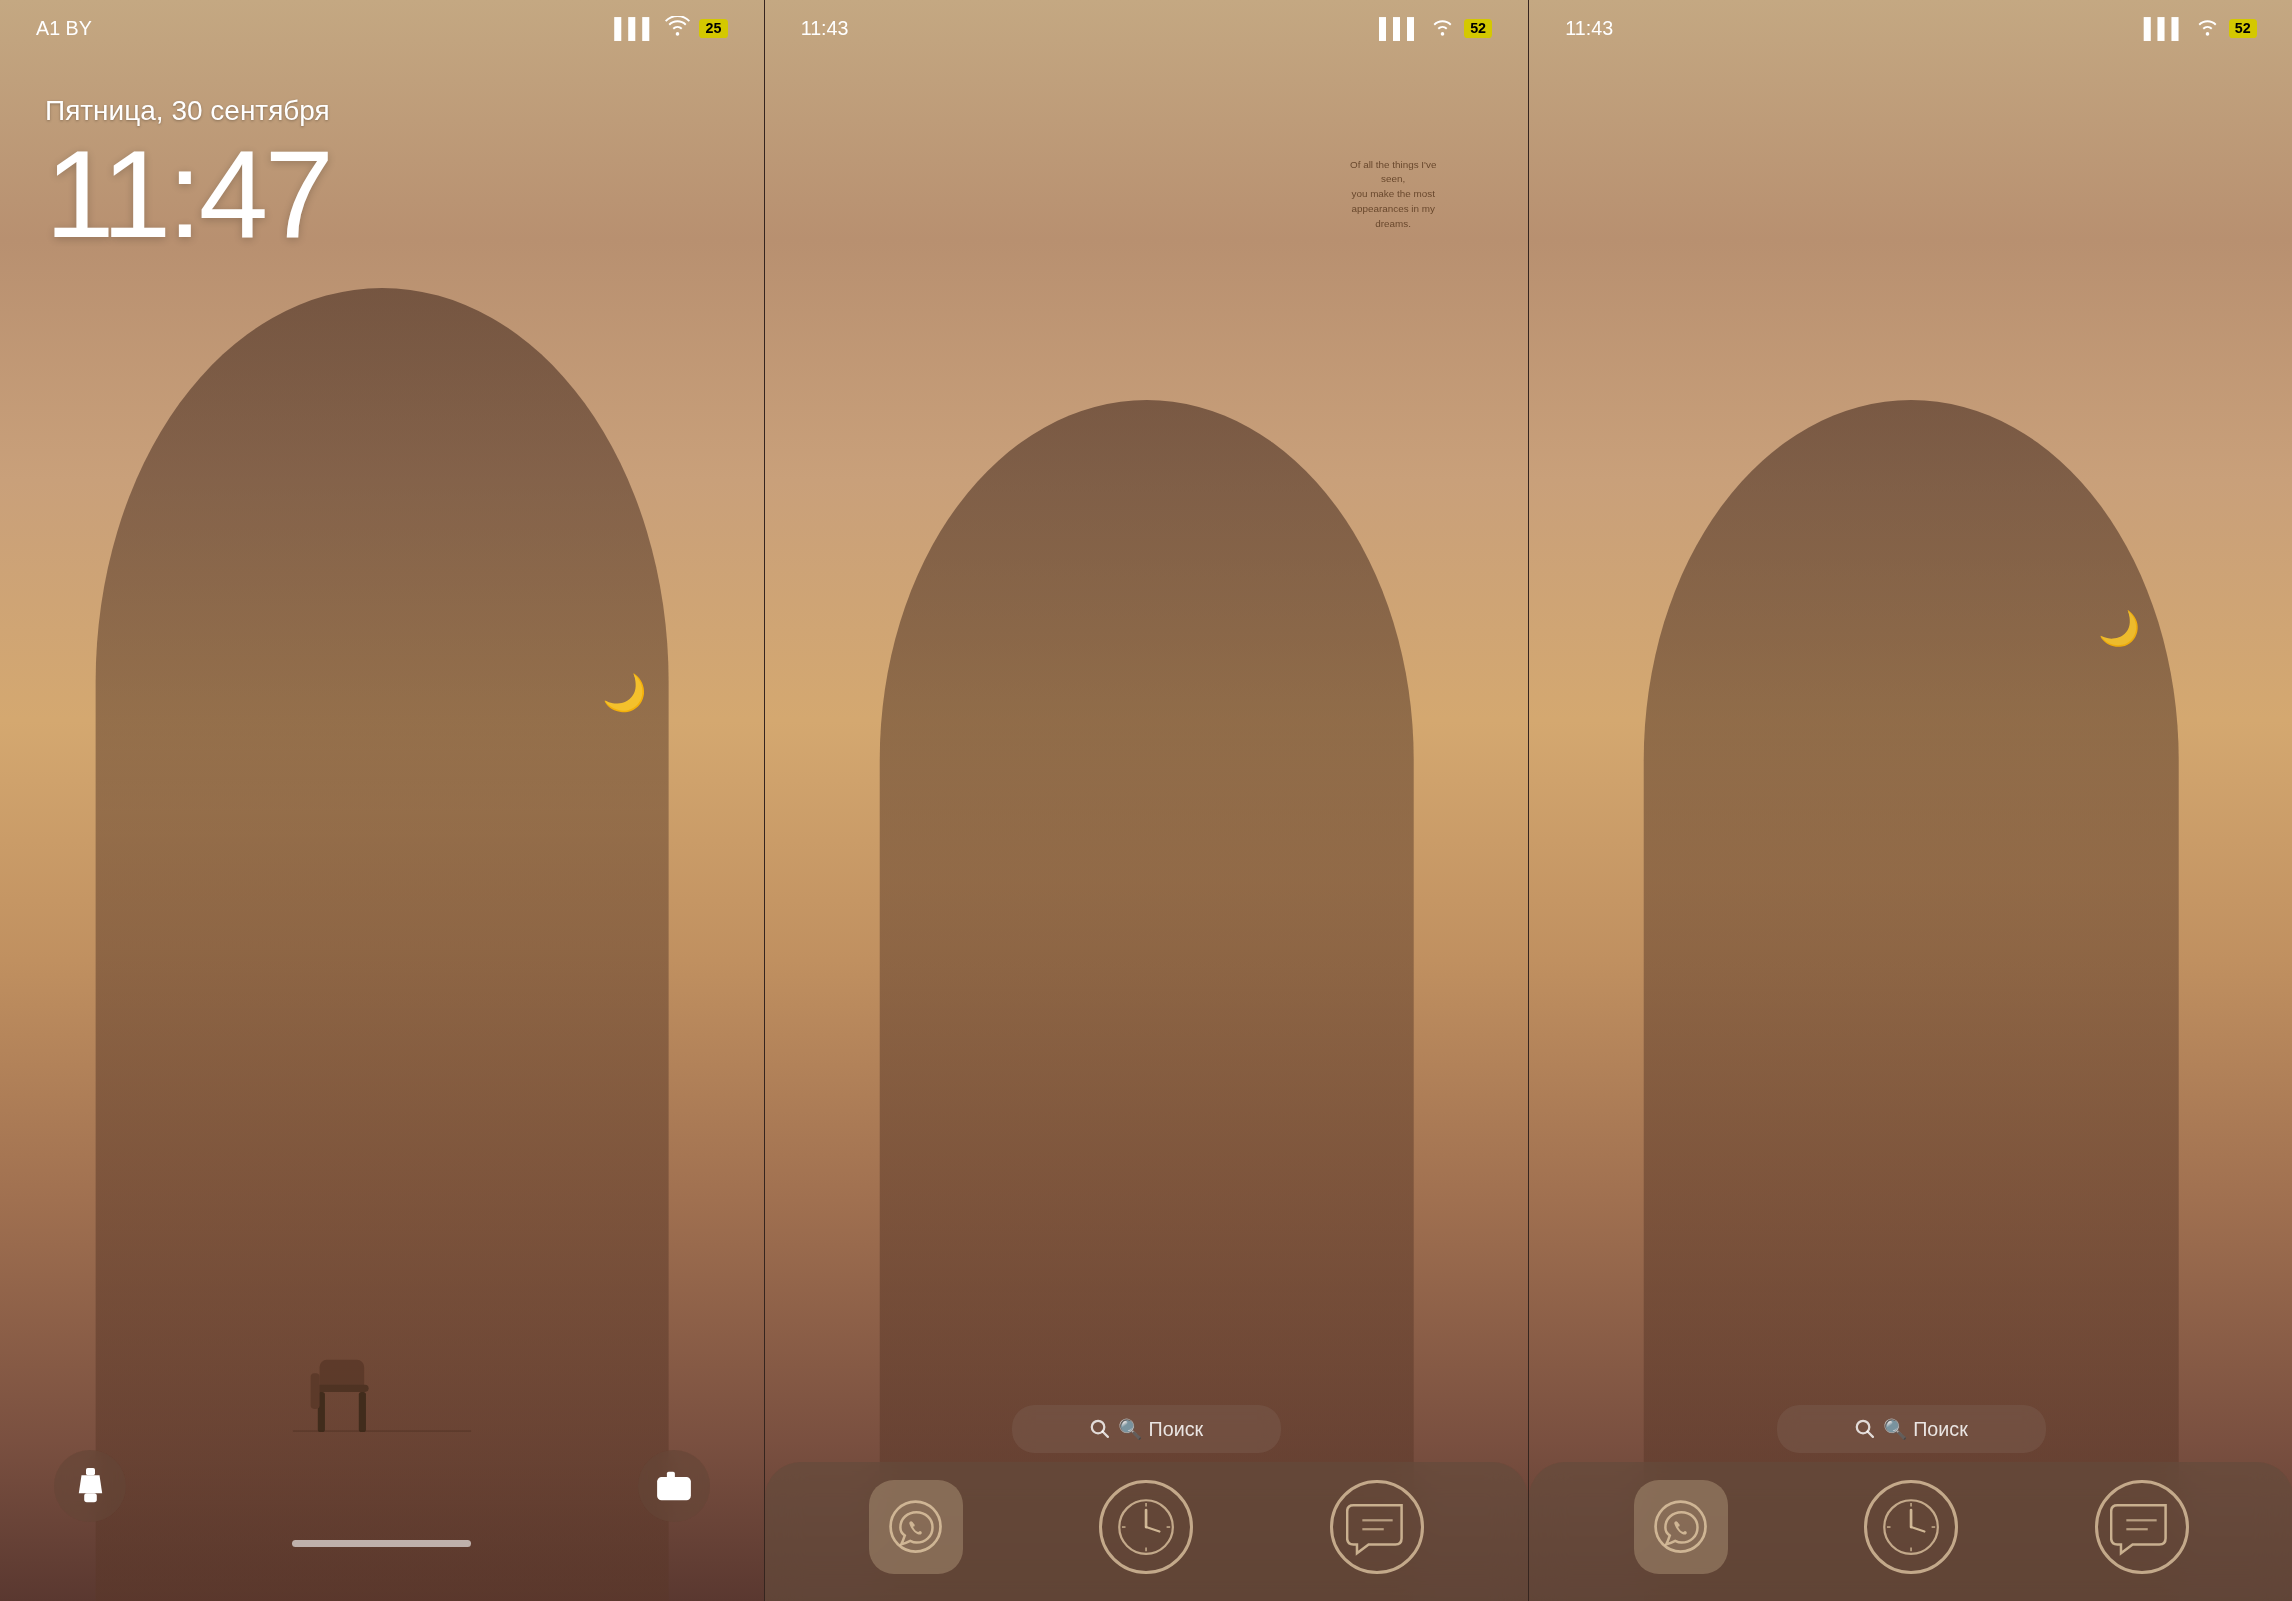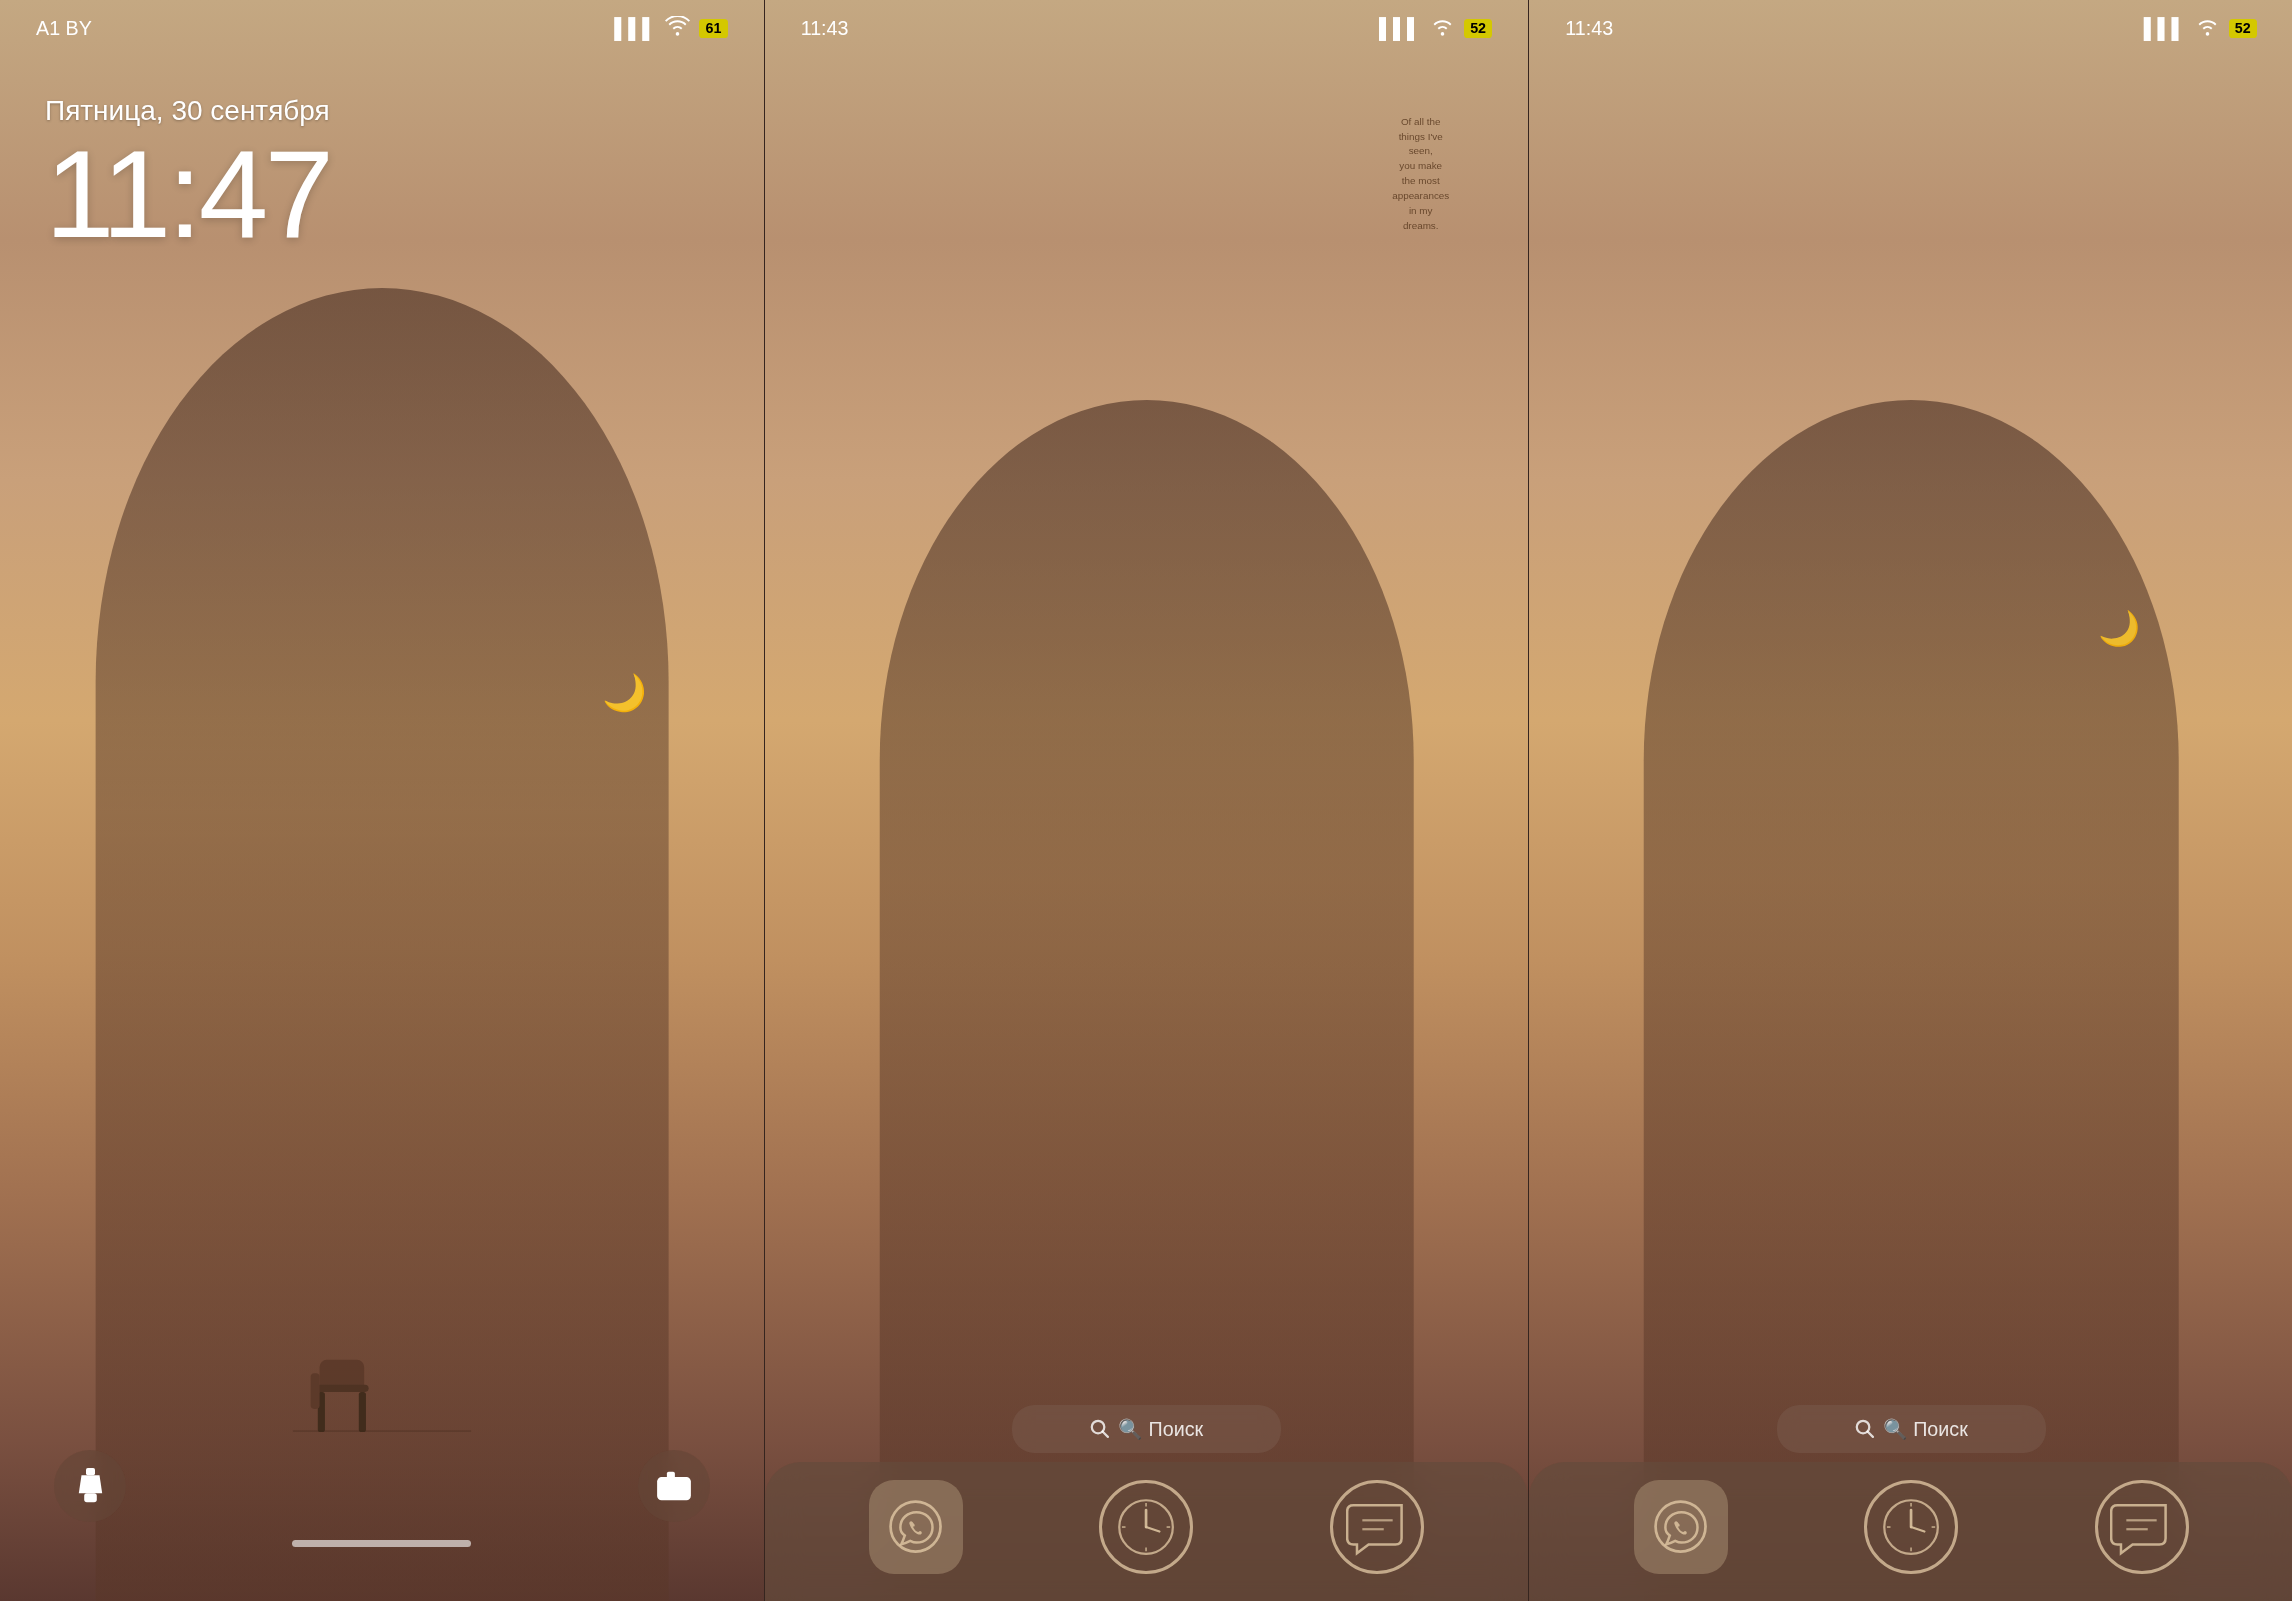--- a/index.html
+++ b/index.html
@@ -192,21 +192,21 @@
       justify-content: space-around;
       align-items: center;
     }
 
     
     .widget-book {
       background: linear-gradient(135deg, #c8b080, #b09860);
       width: 100%;
       height: 100%;
       display: flex;
-      flex-direction: row;
+      flex-direction: column;
       align-items: center;
       justify-content: center;
       padding: 13.4px;
       font-size: 11.6px;
       color: #5a3a20;
       text-align: center;
     }
     .widget-book .title {
       font-size: 15px;
       font-style: italic;
@@ -295,21 +295,21 @@
     <div class="status-right">
       <span>▌▌▌</span>
       <span>
         <svg width="25" height="19.7" viewBox="0 0 28 22" fill="white">
           <path d="M14 18a2 2 0 100 4 2 2 0 000-4z"></path>
           <path d="M8.5 13.5a8 8 0 0111 0l-1.5 1.5a6 6 0 00-8 0z"></path>
           <path d="M4 9a14 14 0 0120 0l-1.5 1.5A12 12 0 005.5 10.5z"></path>
           <path d="M0 5A19 19 0 0128 5l-1.5 1.5A17 17 0 001.5 6.5z"></path>
         </svg>
       </span>
-      <span class="battery-badge">61</span>
+      <span class="battery-badge">25</span>
     </div>
   </div>
 
   <div class="lock-content">
     <div class="lock-date">Пятница, 30 сентября</div>
     <div class="lock-time">11:47</div>
   </div>
 
   <div class="moon">🌙</div>
 

